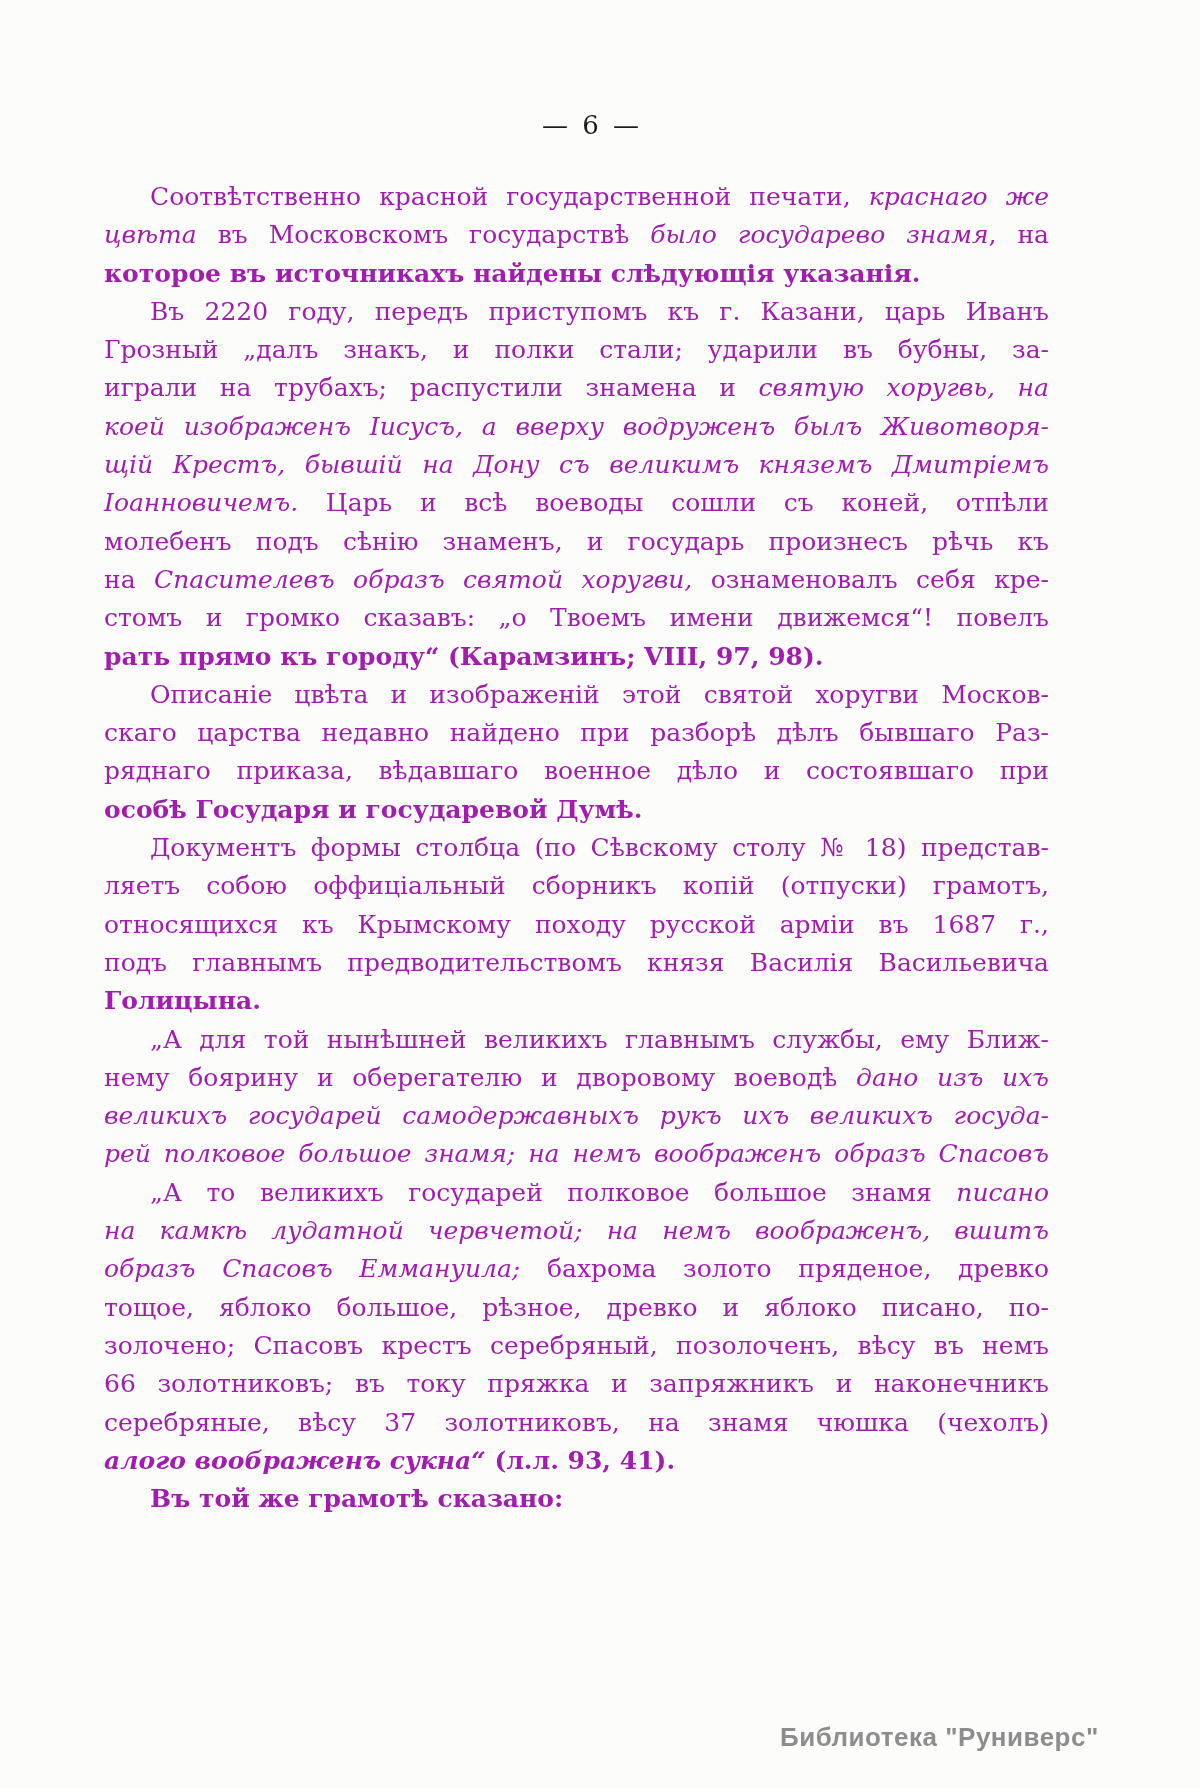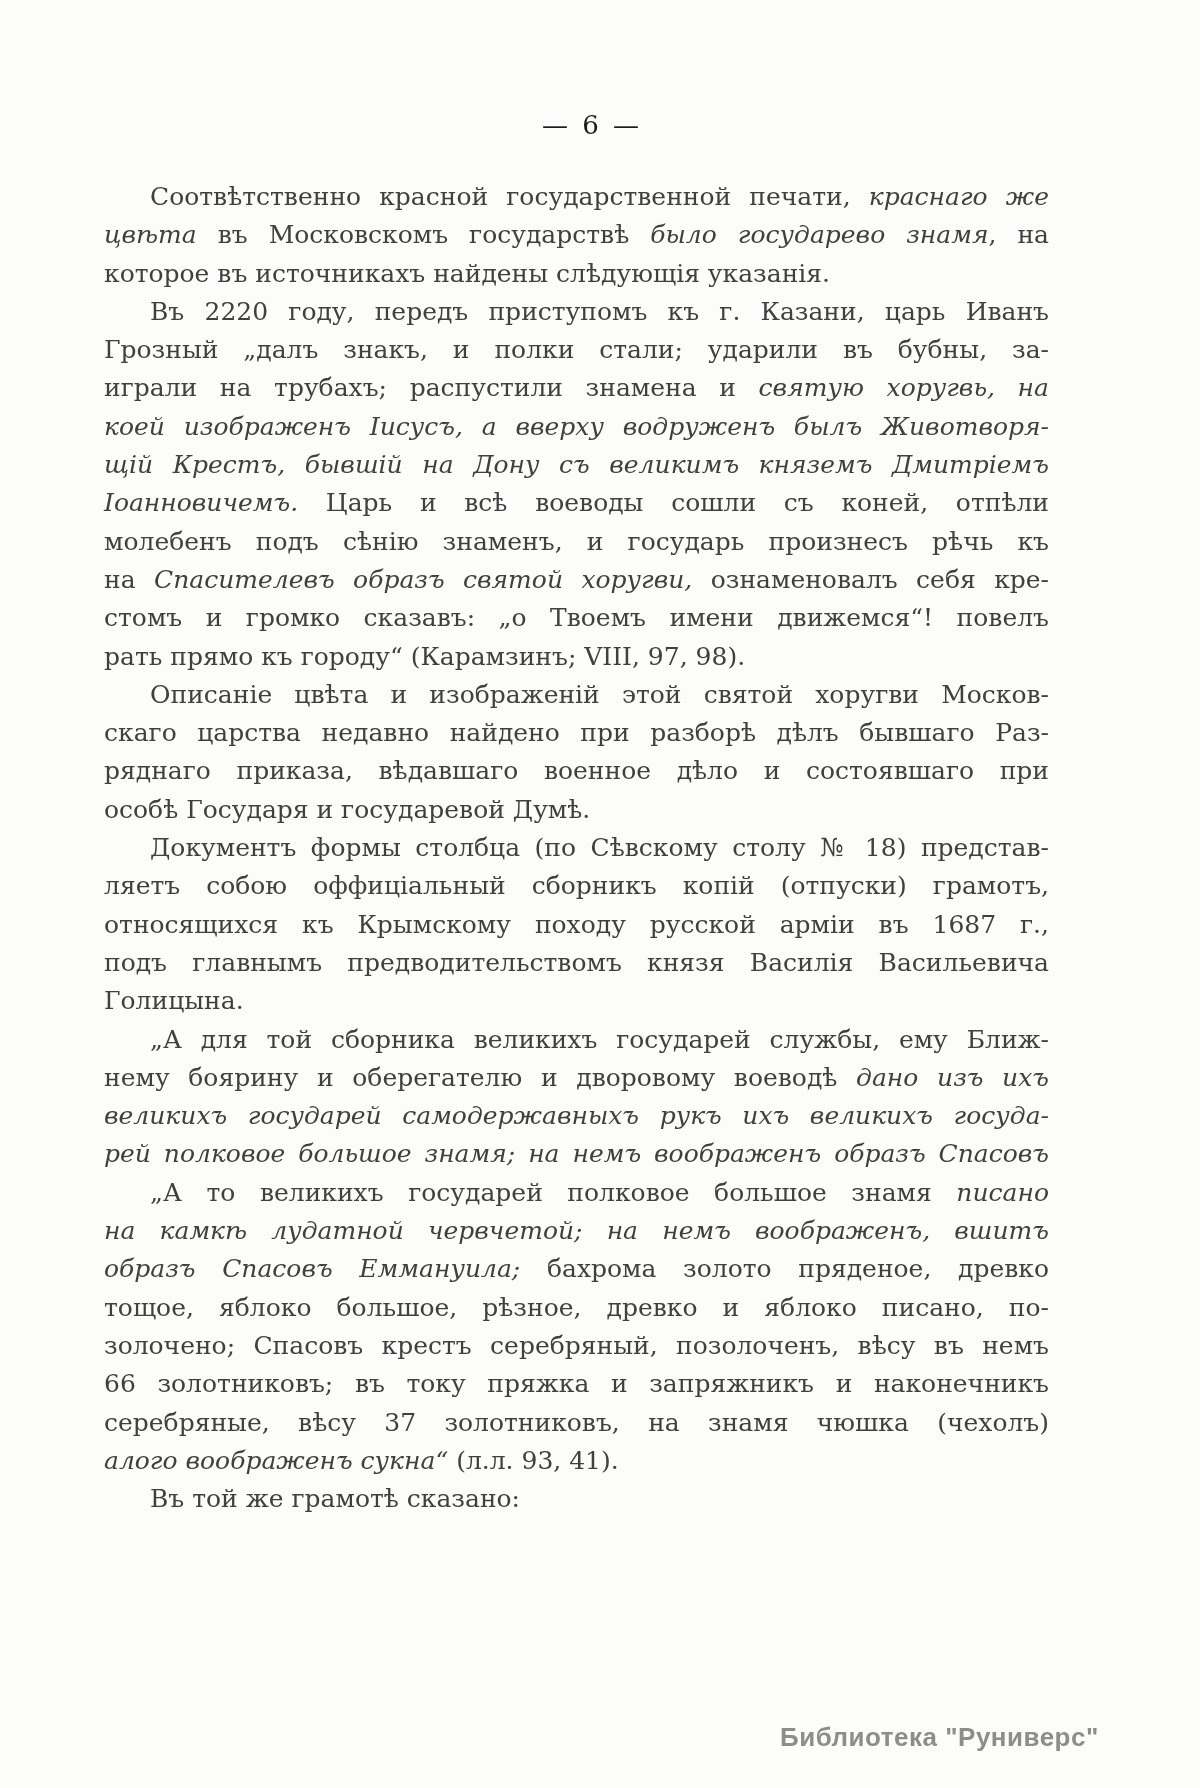--- a/index.html
+++ b/index.html
@@ -36,25 +36,26 @@
     padding: 0;
   }
   .line {
     font-size: 25px;
     line-height: 38.3px;
     height: 38.3px;
     text-align: justify;
     text-align-last: justify;
     white-space: nowrap;
     overflow: visible;
-    color: #404040;
+    color: #a21caf;
   }
   .line.last {
     text-align-last: left;
     white-space: normal;
+    font-weight: bold;
   }
   .line.first {
     text-indent: 46px;
   }
   .line span { white-space: normal; }
   .it {
     font-style: italic;
   }
   .watermark {
     position: absolute;
@@ -97,21 +98,21 @@
       <div class="line last"><span>особѣ Государя и государевой Думѣ.</span></div>
     </div>
     <div class="para">
       <div class="line first"><span>Документъ формы столбца (по Сѣвскому столу № 18) представ-</span></div>
       <div class="line"><span>ляетъ собою оффиціальный сборникъ копій (отпуски) грамотъ,</span></div>
       <div class="line"><span>относящихся къ Крымскому походу русской арміи въ 1687 г.,</span></div>
       <div class="line"><span>подъ главнымъ предводительствомъ князя Василія Васильевича</span></div>
       <div class="line last"><span>Голицына.</span></div>
     </div>
     <div class="para">
-      <div class="line first"><span>„А для той сборника великихъ государей службы, ему Ближ-</span></div>
+      <div class="line first"><span>„А для той нынѣшней великихъ главнымъ службы, ему Ближ-</span></div>
       <div class="line"><span>нему боярину и оберегателю и дворовому воеводѣ </span><span class="it">дано изъ ихъ</span></div>
       <div class="line"><span class="it">великихъ государей самодержавныхъ рукъ ихъ великихъ госуда-</span></div>
       <div class="line"><span class="it">рей полковое большое знамя; на немъ воображенъ образъ Спасовъ</span></div>
     </div>
     <div class="para">
       <div class="line first"><span>„А то великихъ государей полковое большое знамя </span><span class="it">писано</span></div>
       <div class="line"><span class="it">на камкѣ лудатной червчетой; на немъ воображенъ, вшитъ</span></div>
       <div class="line"><span class="it">образъ Спасовъ Еммануила;</span><span> бахрома золото пряденое, древко</span></div>
       <div class="line"><span>тощое, яблоко большое, рѣзное, древко и яблоко писано, по-</span></div>
       <div class="line"><span>золочено; Спасовъ крестъ серебряный, позолоченъ, вѣсу въ немъ</span></div>

